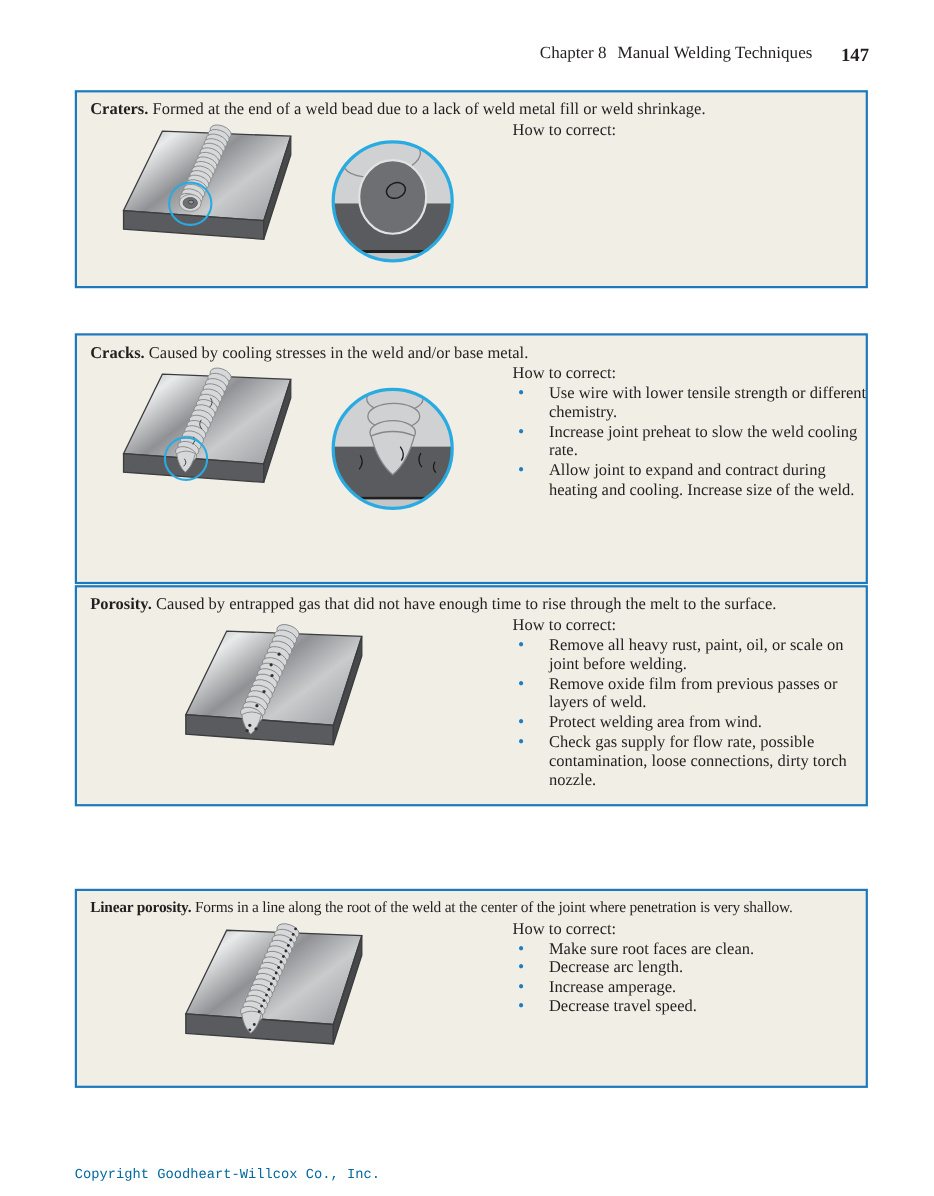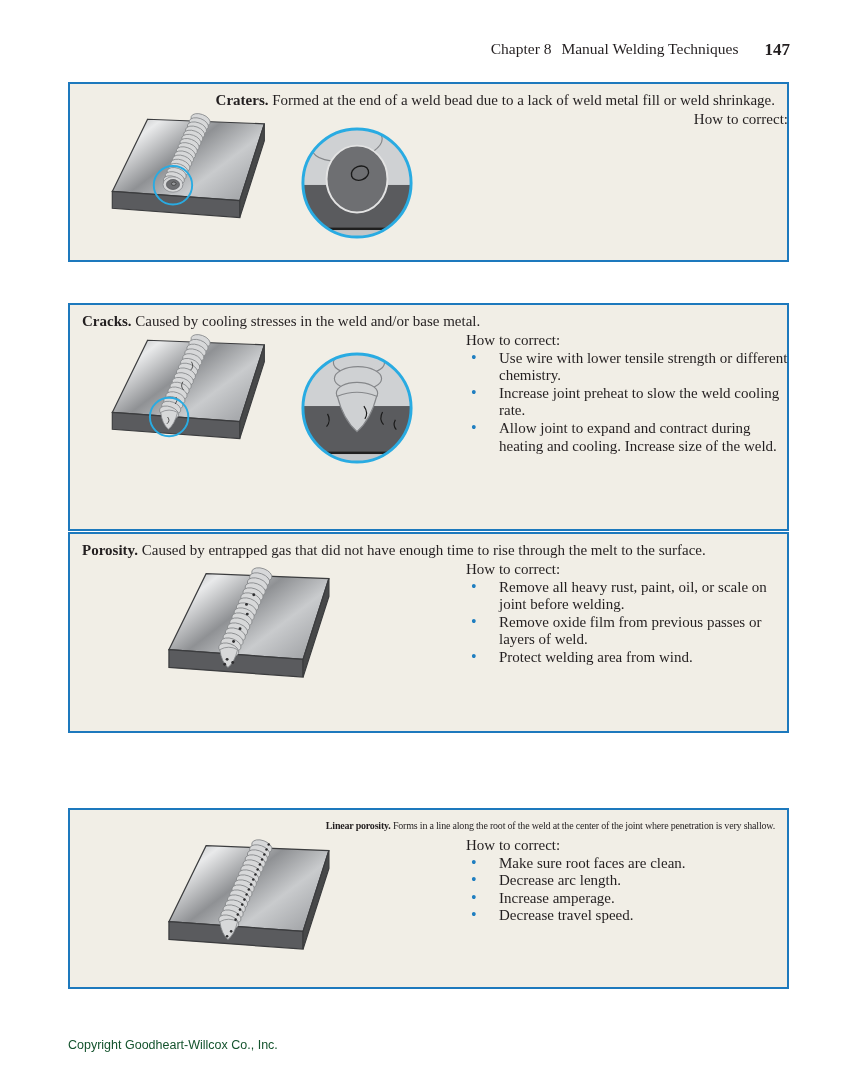--- a/index.html
+++ b/index.html
@@ -12,28 +12,28 @@
     font-size:15.5px;white-space:nowrap;
   }
   .page-header .chapter{margin-right:10px;}
   .page-header .book-title{margin-right:26px;}
   .page-header .page-num{font-weight:bold;font-size:17px;}
 
   .panel{
     position:absolute;left:68px;width:721px;box-sizing:border-box;
     background:#f1eee6;border:2px solid #1d79bd;
   }
-  #panel-craters{top:82px;height:180px;text-align:right;}
+  #panel-craters{top:82px;height:180px;}
   #panel-cracks{top:303px;height:228px;font-family:Liberation Serif, serif;}
   #panel-porosity{top:532px;height:201px;}
   #panel-linear{top:808px;height:181px;}
 
   .panel-title{padding:7px 12px 0 12px;font-size:15px;line-height:18px;}
   .panel-title b{font-weight:bold;}
-  #panel-linear .panel-title{font-size:10px;letter-spacing:-0.2px;text-align:right;}
+  #panel-linear .panel-title{font-size:14px;letter-spacing:-0.2px;}
 
   .panel-right{
     position:absolute;left:396px;top:27px;width:322px;
     font-size:15px;line-height:17.6px;
   }
   .how-to{margin:0;}
   ul.fix-list{margin:0;padding:0;list-style:none;}
   .fix-list li{position:relative;padding-left:33px;}
   .fix-list li::before{
     content:'\2022';position:absolute;left:5px;top:-1px;
@@ -43,22 +43,22 @@
   .illu-plate{position:absolute;height:auto;}
   #panel-craters .illu-plate{left:30px;top:26px;width:192px;}
   #panel-cracks   .illu-plate{left:30px;top:26px;width:192px;}
   #panel-porosity .illu-plate{left:86px;top:30px;width:202px;}
   #panel-linear   .illu-plate{left:86px;top:26px;width:202px;}
   .illu-zoom{position:absolute;width:118px;height:118px;}
   #panel-craters .illu-zoom{left:228px;top:40px;}
   #panel-cracks  .illu-zoom{left:228px;top:44px;}
 
   .page-footer{
-    position:absolute;left:68px;top:1038px;
-    font-family:Liberation Sans, sans-serif;font-size:12.5px;color:#14532d;
+    position:absolute;left:68px;top:1061px;
+    font-family:Liberation Mono, monospace;font-size:12.5px;color:#0369a1;
   }
 </style>
 </head>
 <body>
 
 <div class="page-header">
   <span class="chapter">Chapter 8</span>
   <span class="book-title">Manual Welding Techniques</span>
   <span class="page-num">147</span>
 </div>
@@ -233,20 +233,21 @@
       <circle cx="88" cy="118" r="1.8" fill="#2f2f31"></circle>
       <circle cx="95" cy="122" r="1.8" fill="#2f2f31"></circle>
       <circle cx="85" cy="124" r="1.8" fill="#2f2f31"></circle>
     </svg>
   <div class="panel-right">
     <p class="how-to">How to correct:</p>
     <ul class="fix-list">
       <li>Remove all heavy rust, paint, oil, or scale on joint before welding.</li>
       <li>Remove oxide film from previous passes or layers of weld.</li>
       <li>Protect welding area from wind.</li>
+      <li>Check gas supply for flow rate, possible contamination, loose connections, dirty torch nozzle.</li>
     </ul>
   </div>
 </div>
 
 <div class="panel" id="panel-linear">
   <div class="panel-title"><b>Linear porosity.</b> <span>Forms in a line along the root of the weld at the center of the joint where penetration is very shallow.</span></div>
   <svg class="illu-plate" viewBox="0 0 250 190">
       <defs>
         <linearGradient id="grad-linear" x1="0" y1="0" x2="1" y2="0.7">
           <stop offset="0" stop-color="#9ea0a3"></stop>

